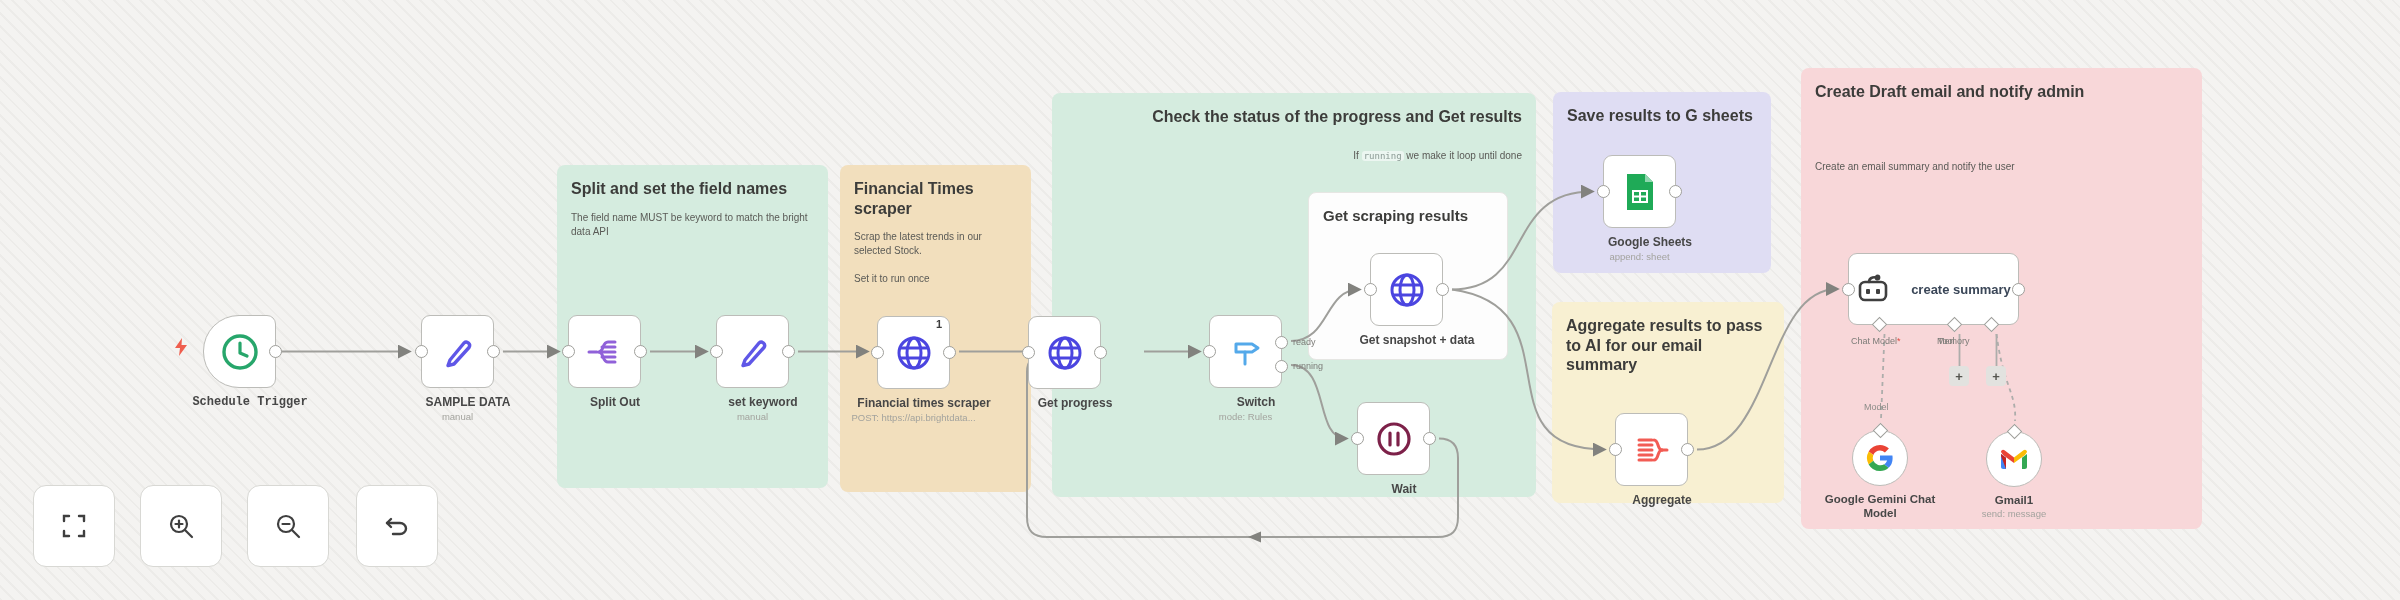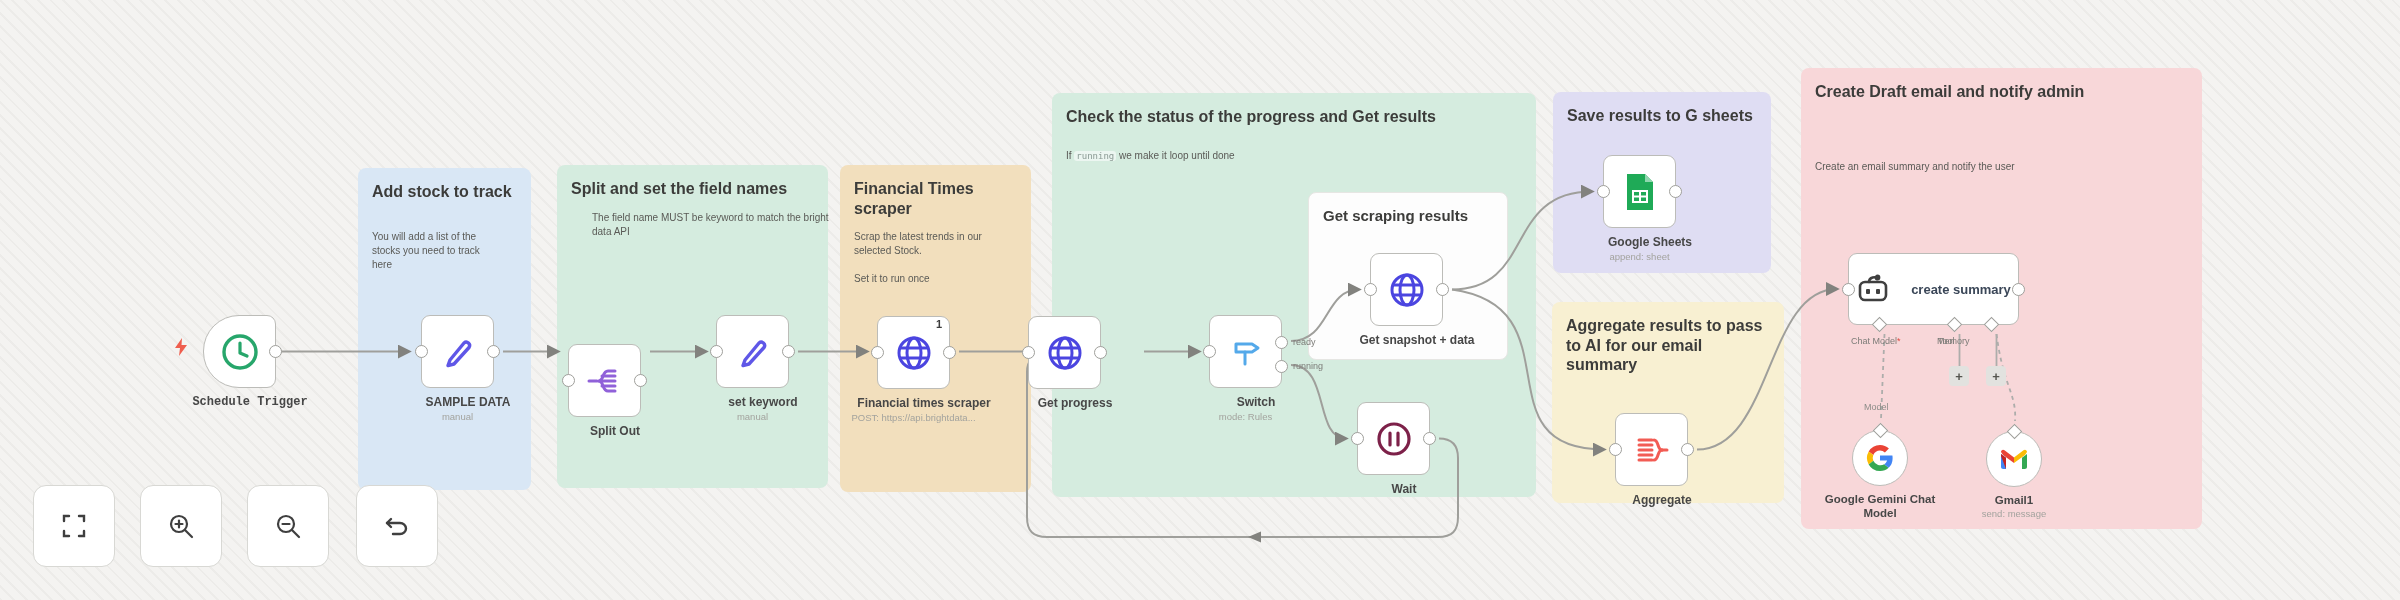--- a/index.html
+++ b/index.html
@@ -66,37 +66,33 @@
     border-radius:13px; display:flex; align-items:center; justify-content:center;
     cursor:pointer; margin-right:25px; }
   .ctrl-btn:last-child { margin-left:2px; }
   .bolt { position:absolute; z-index:4; }
 </style>
 </head>
 <body>
 
 <div class="canvas">
 
-  <div class="group g-blue" style="left:358px;top:168px;width:173px;height:322px;">
-    <h2>Add stock to track</h2>
-    <div class="gbody" style="margin-top:28px;width:130px;">You will add a list of the stocks you need to track here</div>
-  </div>
 
   <div class="group g-green" style="left:557px;top:165px;width:271px;height:323px;">
     <h2>Split and set the field names</h2>
-    <div class="gbody" style="width:240px;margin-left:21px;">The field name MUST be keyword to match the bright data API</div>
+    <div class="gbody" style="width:240px;">The field name MUST be keyword to match the bright data API</div>
   </div>
 
   <div class="group g-tan" style="left:840px;top:165px;width:191px;height:327px;">
     <h2>Financial Times scraper</h2>
     <div class="gbody" style="width:150px;">Scrap the latest trends in our selected Stock.</div>
     <div class="gbody" style="width:150px;margin-top:14px;">Set it to run once</div>
   </div>
 
-  <div class="group g-green" style="left:1052px;top:93px;width:484px;height:404px;">
+  <div class="group g-green" style="left:1052px;top:93px;width:484px;height:404px;text-align:right;">
     <h2>Check the status of the progress and Get results</h2>
     <div class="gbody" style="margin-top:22px;"><span>If </span><span class="code-chip">running</span><span> we make it loop until done</span></div>
   </div>
 
   <div class="group g-white" style="left:1308px;top:192px;width:200px;height:168px;">
     <h2 style="font-size:15px;">Get scraping results</h2>
   </div>
 
   <div class="group g-purple" style="left:1553px;top:92px;width:218px;height:181px;">
     <h2>Save results to G sheets</h2>
@@ -156,21 +152,21 @@
   <div class="node" style="left:421px;top:315px;">
     <svg width="36" height="36" viewBox="0 0 36 36">
       <path d="M10 26 L24 9 a3.4 3.4 0 0 1 5 4.5 L14 30 l-6 1.6 Z" fill="none" stroke="#5f57e7" stroke-width="3.4" stroke-linejoin="round"></path>
     </svg>
     <span class="port in"></span>
     <span class="port out"></span>
     <div class="node-label">SAMPLE DATA</div>
     <div class="node-sub">manual</div>
   </div>
 
-  <div class="node" style="left:568px;top:315px;margin-top:29px;">
+  <div class="node" style="left:568px;top:315px;">
     <svg width="38" height="34" viewBox="0 0 38 34">
       <g stroke="#9061d9" stroke-width="3" fill="none" stroke-linecap="round">
         <line x1="3" y1="17" x2="11" y2="17"></line>
         <path d="M13 17 C18 17 16 7 22 7 L29 7"></path>
         <line x1="16" y1="12" x2="29" y2="12"></line>
         <line x1="16" y1="17" x2="29" y2="17"></line>
         <line x1="16" y1="22" x2="29" y2="22"></line>
         <path d="M13 17 C18 17 16 27 22 27 L29 27"></path>
       </g>
     </svg>

